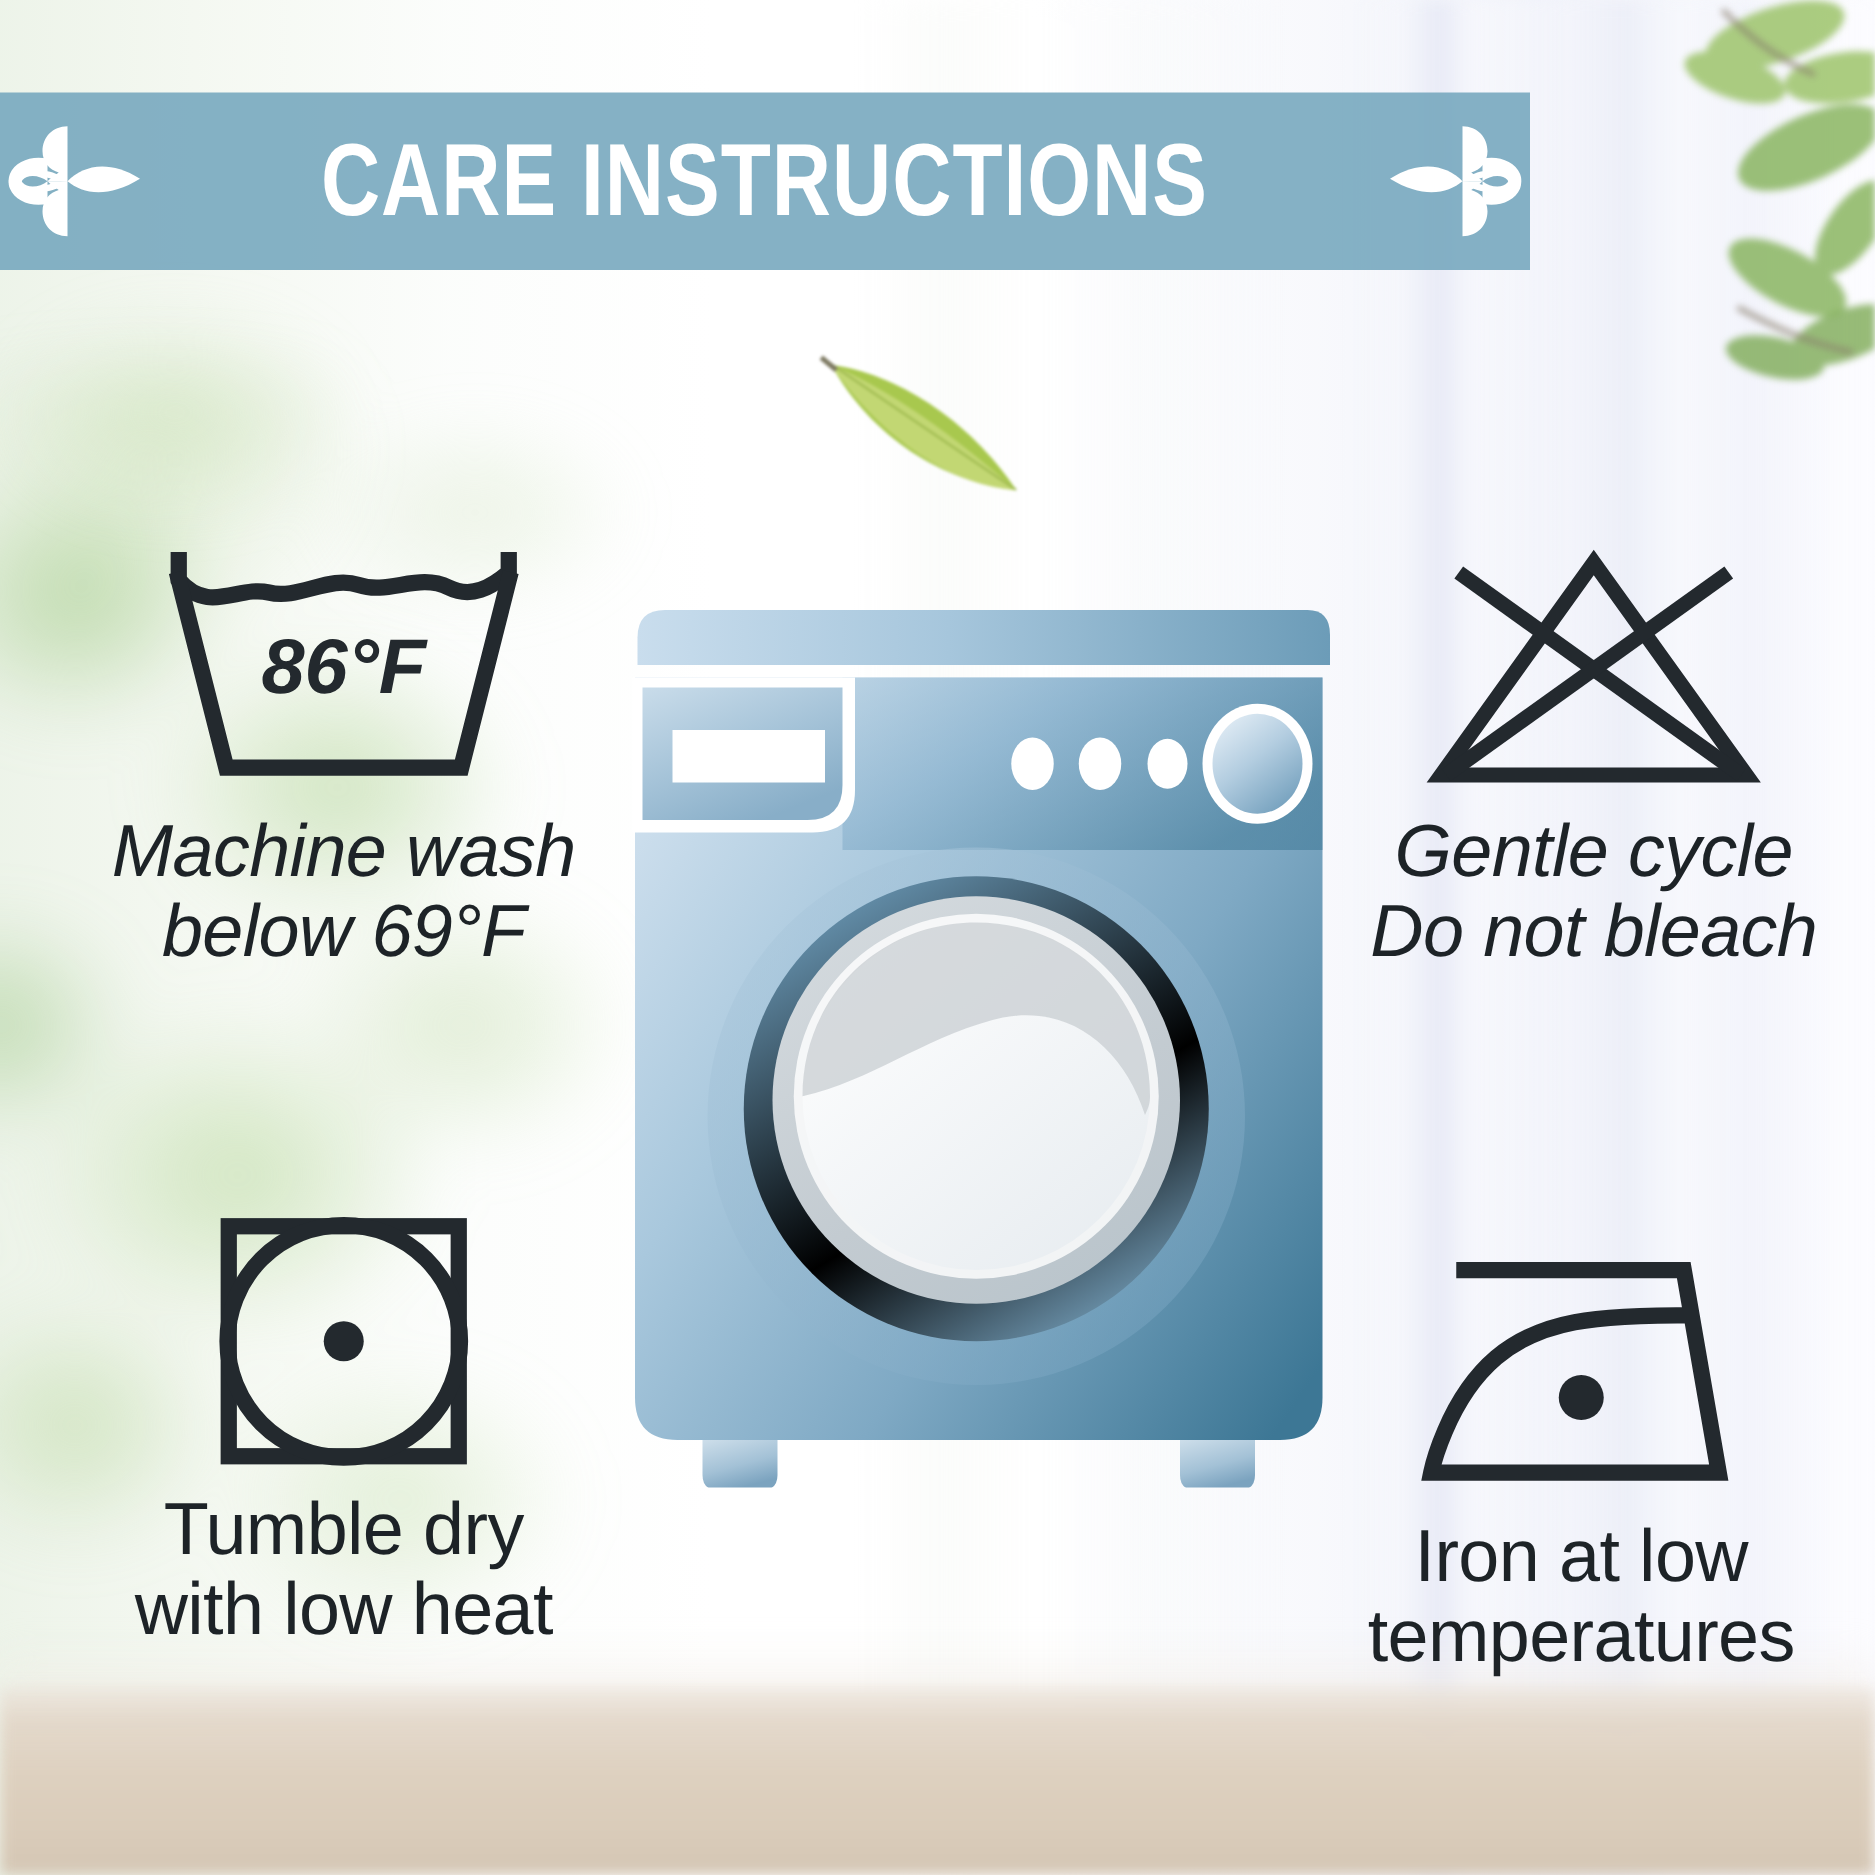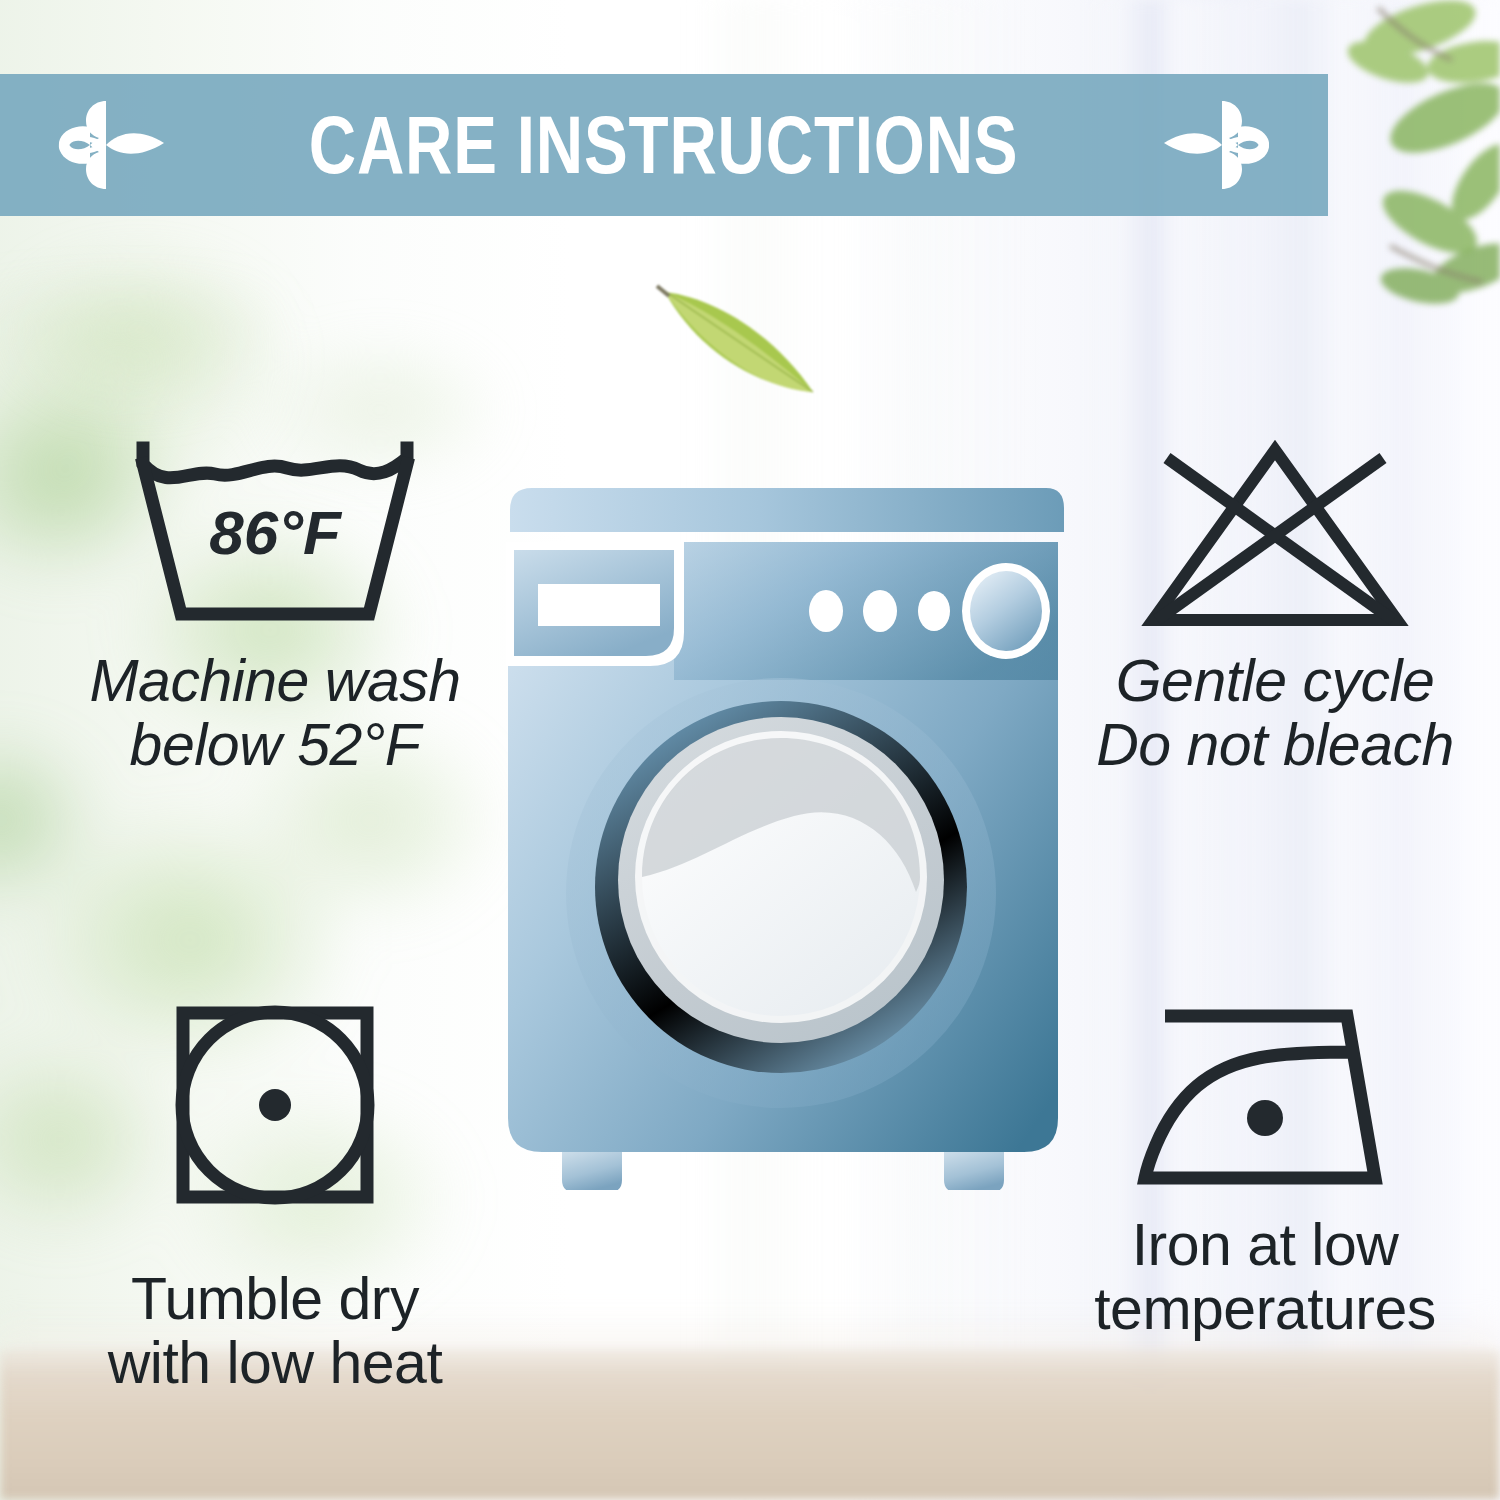--- a/index.html
+++ b/index.html
@@ -152,21 +152,21 @@
     width: 170px;
     height: 125px;
     filter: blur(1.2px);
   }
 
   
   .banner {
     position: absolute;
     left: 0;
     top: 74px;
-    width: 1328px;
+    width: 1224px;
     height: 142px;
     background: rgba(116,166,189,0.88);
     display: flex;
     align-items: center;
     justify-content: center;
     gap: 50px;
   }
   .banner-title {
     color: #ffffff;
     font-size: 82px;
@@ -193,21 +193,21 @@
     text-align: center;
     color: #1d2327;
     font-size: 59px;
     line-height: 1.08;
     letter-spacing: -0.5px;
     white-space: pre-line;
   }
 
   #cell-wash   { left: 40px;   top: 436px;  width: 470px; font-style: italic; }
   #cell-bleach { left: 1040px; top: 436px;  width: 470px; font-style: italic; }
-  #cell-dry    { left: 40px;   top: 1000px; width: 470px; gap: 44px; }
+  #cell-dry    { left: 40px;   top: 968px; width: 470px; }
   #cell-iron   { left: 1030px; top: 1000px; width: 470px; justify-content: center; }
 
   
   .machine {
     position: absolute;
     left: 498px;
     top: 480px;
     width: 570px;
     height: 710px;
   }
@@ -304,21 +304,21 @@
 
   <div class="cell" id="cell-wash">
     <svg class="cell-icon" width="300" height="200" viewBox="0 0 300 200">
       <g fill="none" stroke="#23292e" stroke-width="13" stroke-linecap="square" stroke-linejoin="miter">
         <path d="M18 12 L 18 28 C 42 56, 66 32, 90 38 C 114 44, 138 24, 162 32 C 186 40, 210 22, 234 34 C 252 43, 268 34, 282 22 L 282 12"></path>
         <path d="M18 28 L 56 178 L 244 178 L 282 28"></path>
       </g>
       <text x="150" y="118" text-anchor="middle" font-family="Liberation Sans, sans-serif" font-size="62" font-weight="700" fill="#23292e">86°F</text>
     </svg>
     <div class="cell-label">Machine wash
-below 52°F</div>
+below 69°F</div>
   </div>
 
   <div class="cell" id="cell-bleach">
     <svg class="cell-icon" width="300" height="200" viewBox="0 0 300 200">
       <g fill="none" stroke="#23292e" stroke-width="12" stroke-linecap="butt" stroke-linejoin="miter">
         <path d="M150 14 L 272 184 L 28 184 Z"></path>
         <path d="M42 22 L 268 184"></path>
         <path d="M258 22 L 32 184"></path>
       </g>
     </svg>

